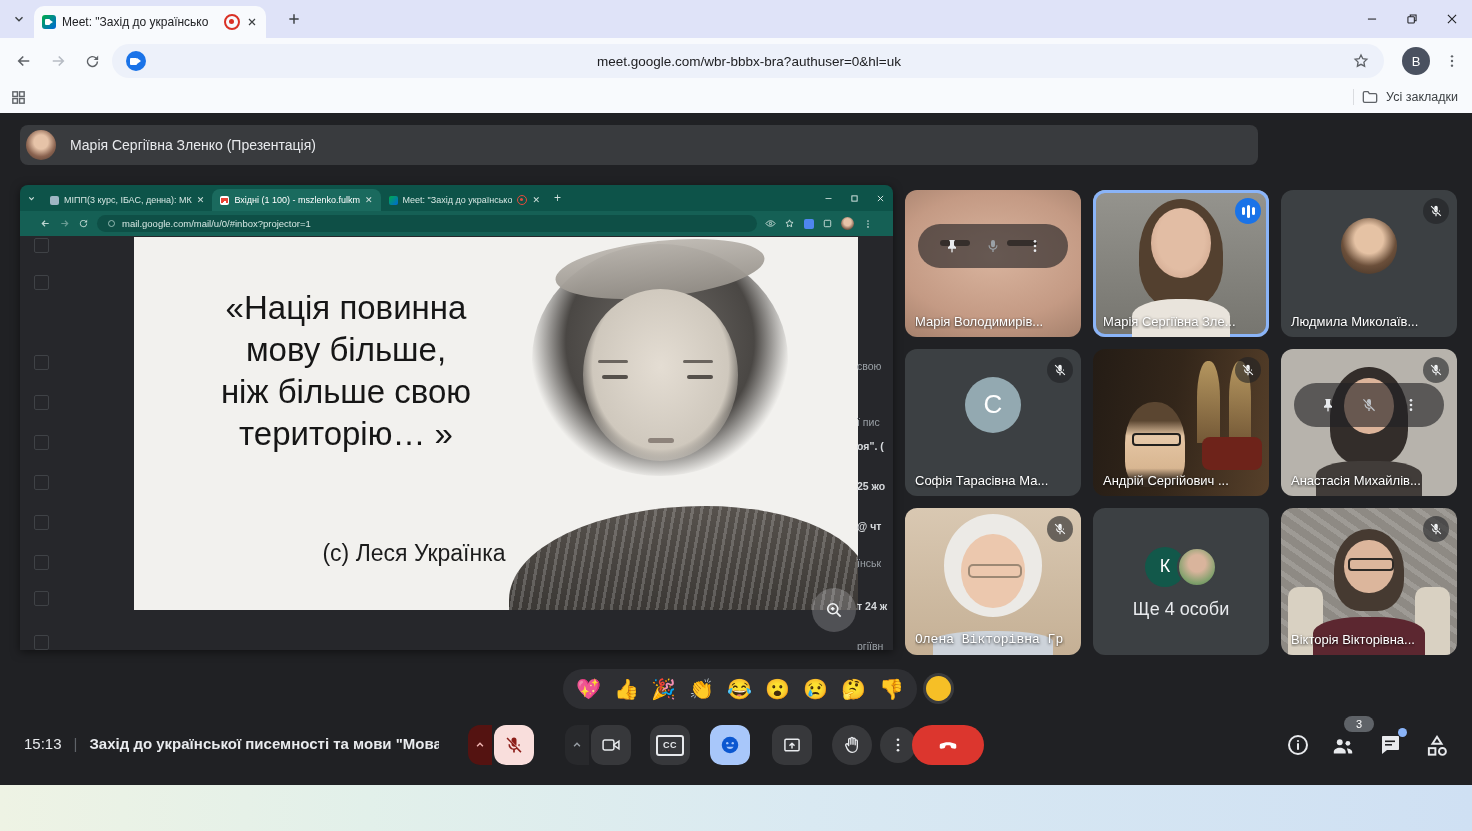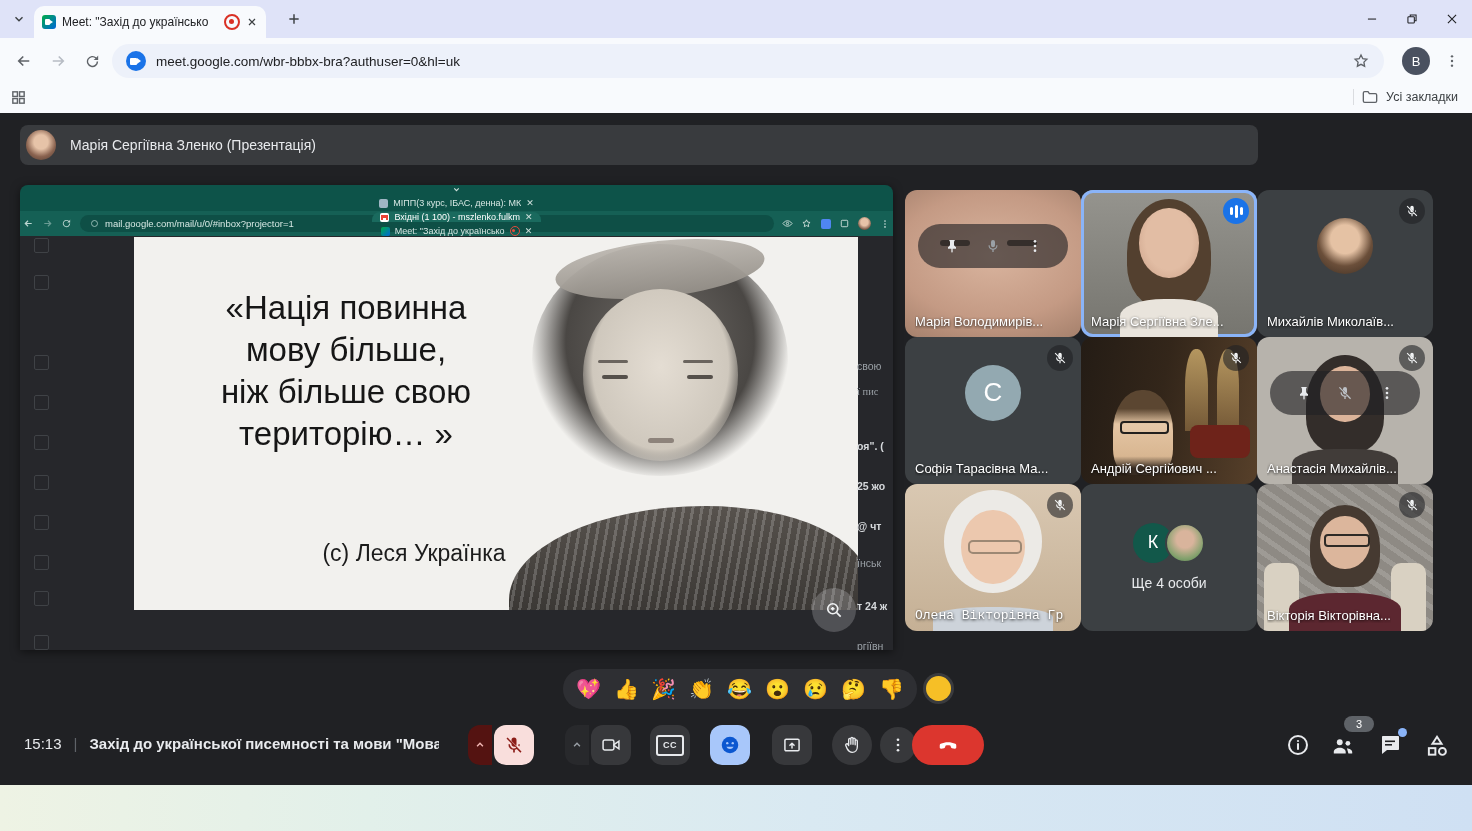--- a/index.html
+++ b/index.html
@@ -20,21 +20,21 @@
   .favicon::before{content:"";position:absolute;left:8px;top:4.5px;border:2.5px solid transparent;border-left:3.5px solid #fff;}
   .tabtitle{font-size:12px;color:#202124;white-space:nowrap;overflow:hidden;flex:1;}
   .recdot{width:12px;height:12px;border:2px solid #d93025;border-radius:50%;position:relative;flex:0 0 auto;}
   .recdot::after{content:"";position:absolute;left:2.5px;top:2.5px;width:5px;height:5px;background:#d93025;border-radius:50%;}
   .newtab{position:absolute;left:284px;top:9px;width:20px;height:20px;color:#3c4043;
     display:flex;align-items:center;justify-content:center;}
   .winctl{position:absolute;top:0;height:38px;width:40px;display:flex;align-items:center;justify-content:center;color:#202124;}
   .toolbar{position:absolute;left:0;top:38px;width:1472px;height:46px;background:#f8fafd;}
   .navbtn{position:absolute;top:11px;width:24px;height:24px;color:#5f6368;display:flex;align-items:center;justify-content:center;}
   .omnibox{position:absolute;left:112px;top:6px;width:1272px;height:34px;background:#edf1fa;border-radius:17px;
-    display:flex;align-items:center;padding:0 14px;box-sizing:border-box;gap:10px;}
+    display:flex;align-items:center;padding:0 14px;box-sizing:border-box;text-align:center;}
   .meetglobe{width:20px;height:20px;border-radius:50%;background:#1a73e8;position:relative;flex:0 0 auto;}
   .meetglobe::after{content:"";position:absolute;left:4px;top:6.5px;width:7px;height:7px;background:#fff;border-radius:1px;}
   .meetglobe::before{content:"";position:absolute;left:11px;top:7px;border:3px solid transparent;border-left:4.5px solid #fff;}
   .urltext{font-size:13.5px;color:#202124;flex:1;white-space:nowrap;overflow:hidden;}
   .avatarB{position:absolute;left:1402px;top:9px;width:28px;height:28px;border-radius:50%;background:#4a5160;
     color:#fff;font-size:13px;display:flex;align-items:center;justify-content:center;}
   .bookbar{position:absolute;left:0;top:84px;width:1472px;height:29px;background:#f8fafd;}
   .bookright{position:absolute;right:14px;top:5px;display:flex;align-items:center;gap:8px;color:#3c4043;font-size:12.5px;}
   .vsep{width:1px;height:16px;background:#dadce0;}
 
@@ -42,34 +42,34 @@
   .meet{position:absolute;left:0;top:113px;width:1472px;height:672px;background:#202124;}
   .banner{position:absolute;left:20px;top:12px;width:1238px;height:40px;background:#393b3e;border-radius:8px;
     display:flex;align-items:center;gap:14px;padding-left:6px;box-sizing:border-box;}
   .banner .bav{width:30px;height:30px;border-radius:50%;
     background:radial-gradient(circle at 50% 40%,#e6c3a8 30%,#8a6350 62%,#4c382e 100%);}
   .banner span{color:#e8eaed;font-size:14px;}
 
   
   .swin{position:absolute;left:20px;top:72px;width:873px;height:465px;border-radius:8px 8px 0 0;
     overflow:hidden;box-shadow:0 2px 10px rgba(0,0,0,.5);}
-  .stabs{position:relative;height:26px;background:#0d5349;display:flex;align-items:center;flex-direction:column;}
+  .stabs{position:relative;height:26px;background:#0d5349;display:flex;align-items:center;}
   .stab{display:flex;align-items:center;gap:5px;height:22px;margin-top:4px;padding:0 8px;max-width:168px;}
   .stab.active{background:#1a6a5e;border-radius:8px 8px 0 0;}
   .stab .sfav{width:9px;height:9px;border-radius:2px;background:#9fb6c4;flex:0 0 auto;}
   .stab .sfav.gm{background:#fff;position:relative;}
   .stab .sfav.gm::after{content:"";position:absolute;left:1px;top:2px;width:7px;height:5px;
     background:linear-gradient(135deg,#ea4335 50%,transparent 50%),linear-gradient(225deg,#ea4335 50%,transparent 50%);}
   .stab .stitle{font-size:9px;color:#d6e7e3;white-space:nowrap;overflow:hidden;}
   .stab .sx{color:#cfe0dc;font-size:9px;}
   .srec{width:8px;height:8px;border:1.5px solid #e54b3c;border-radius:50%;position:relative;flex:0 0 auto;}
   .srec::after{content:"";position:absolute;left:1.5px;top:1.5px;width:3px;height:3px;background:#e54b3c;border-radius:50%;}
   .swinctl{margin-left:auto;display:flex;color:#e6f0ee;}
   .swinctl div{width:26px;height:26px;display:flex;align-items:center;justify-content:center;}
-  .stools{height:25px;background:#156055;display:flex;align-items:center;padding:0 3px;gap:8px;}
+  .stools{height:25px;background:#156055;display:flex;align-items:center;padding:0 20px;gap:8px;}
   .snav{color:#bcd6d1;display:flex;align-items:center;}
   .surl{flex:1;height:17px;background:#0e4f46;border-radius:9px;display:flex;align-items:center;
     padding:0 10px;gap:6px;color:#d7e8e4;font-size:9.5px;white-space:nowrap;overflow:hidden;}
   .sico{width:11px;height:11px;color:#cfe0dc;display:flex;align-items:center;justify-content:center;}
   .sava{width:13px;height:13px;border-radius:50%;background:radial-gradient(circle at 50% 40%,#e6c3a8 35%,#7d5b49 70%,#443227 100%);}
   .scontent{position:relative;height:414px;background:#26272b;}
   .chk{position:absolute;left:14px;width:13px;height:13px;border:1.5px solid #3f4246;border-radius:2px;}
   .frag{position:absolute;width:36px;right:0;color:#9aa0a6;font-size:10.5px;white-space:nowrap;overflow:hidden;}
   .frag.b{color:#d6d9dc;font-weight:bold;}
   .slide{position:absolute;left:114px;top:1px;width:724px;height:373px;background:#f2f1ee;overflow:hidden;}
@@ -88,21 +88,21 @@
   .ph-mouth{position:absolute;left:46%;top:54%;width:26px;height:5px;border-radius:3px;background:#8d837b;}
   .ph-shoulder{position:absolute;left:10%;bottom:0;width:92%;height:28%;border-radius:55% 45% 0 0/90% 70% 0 0;
     background:linear-gradient(#57524d,#3b3835);}
   .ph-shoulder::after{content:"";position:absolute;inset:0;border-radius:inherit;
     background:repeating-linear-gradient(100deg,rgba(255,255,255,.18) 0 3px,transparent 3px 9px);}
   .zoombtn{position:absolute;left:792px;top:352px;width:44px;height:44px;border-radius:50%;
     background:rgba(232,234,237,.22);display:flex;align-items:center;justify-content:center;color:#f1f3f4;}
 
   
   .grid{position:absolute;left:905px;top:77px;width:552px;height:334px;display:grid;
-    grid-template-columns:repeat(3,176px);grid-template-rows:repeat(3,147px);}
+    grid-template-columns:repeat(3,176px);grid-template-rows:repeat(3,147px);gap:12px;}
   .tile{position:relative;border-radius:12px;overflow:hidden;background:#3c4043;}
   .tile.speaking{box-shadow:inset 0 0 0 3px #8ab4f8;}
   .plabel{position:absolute;left:10px;bottom:8px;color:#fff;font-size:13px;max-width:150px;
     white-space:nowrap;overflow:hidden;text-shadow:0 1px 3px rgba(0,0,0,.9);}
   .mute{position:absolute;top:8px;right:8px;width:26px;height:26px;border-radius:50%;
     background:rgba(32,33,36,.6);display:flex;align-items:center;justify-content:center;color:#f1f3f4;}
   .audioind{position:absolute;top:8px;right:8px;width:26px;height:26px;border-radius:50%;background:#1a73e8;
     display:flex;align-items:center;justify-content:center;gap:2px;}
   .audioind i{width:3px;background:#fff;border-radius:2px;}
   .hpill{position:absolute;left:50%;top:38%;transform:translate(-50%,-50%);width:150px;height:44px;
@@ -141,21 +141,21 @@
   .p9 .chairL,.p9 .chairR{position:absolute;bottom:0;width:20%;height:46%;border-radius:10px 10px 0 0;background:#d9d1c2;}
   .p9 .hair{position:absolute;left:30%;top:14%;width:40%;height:56%;border-radius:50% 50% 38% 38%;background:#463a31;}
   .p9 .face{position:absolute;left:36%;top:22%;width:28%;height:36%;border-radius:50%;background:#dcb69c;}
   .p9 .glass{position:absolute;left:38%;top:34%;width:24%;height:9px;border:2px solid #2e2a26;border-radius:4px;}
   .p9 .body{position:absolute;left:18%;bottom:0;width:64%;height:26%;border-radius:42% 42% 0 0;background:#5c2730;}
   .ovl-wrap{position:absolute;left:50%;top:40%;transform:translate(-50%,-50%);display:flex;}
   .ovl-k{width:40px;height:40px;border-radius:50%;background:#12584a;color:#fff;font-size:18px;
     display:flex;align-items:center;justify-content:center;}
   .ovl-p{width:40px;height:40px;border-radius:50%;margin-left:-8px;border:2px solid #3c4043;box-sizing:border-box;
     background:radial-gradient(circle at 50% 40%,#d9b49c 30%,#7fa06b 70%,#52704a 100%);}
-  .ovl-label{position:absolute;left:0;right:0;top:62%;text-align:center;color:#e8eaed;font-size:14px;}
+  .ovl-label{position:absolute;left:0;right:0;top:62%;text-align:center;color:#e8eaed;font-size:18px;}
 
   
   .reactbar{position:absolute;left:563px;top:556px;width:354px;height:40px;border-radius:20px;background:#2e2f33;
     display:flex;align-items:center;justify-content:space-evenly;font-size:20px;}
   .reactbar span{cursor:default;}
   .tonesel{position:absolute;left:926px;top:563px;width:25px;height:25px;border-radius:50%;background:#f6bf26;
     box-shadow:0 0 0 3px #3a3b3e;}
   .ctlleft{position:absolute;left:24px;top:622px;display:flex;align-items:center;gap:12px;color:#e8eaed;font-size:15px;}
   .ctlleft .sep{color:#5f6368;}
   .ctlleft .mtitle{font-weight:bold;max-width:350px;white-space:nowrap;overflow:hidden;}
@@ -407,21 +407,21 @@
             <div class="ph-brow" style="left:33%;"></div>
             <div class="ph-brow" style="left:55%;"></div>
             <div class="ph-eye" style="left:34%;"></div>
             <div class="ph-eye" style="left:56%;"></div>
             <div class="ph-mouth"></div>
             <div class="ph-shoulder"></div>
           </div>
         </div>
 
         <div class="frag" style="top:124px;">свою</div>
-        <div class="frag" style="top:150px;font-family:Liberation Serif, serif;">ї пис</div>
+        <div class="frag" style="top:180px;">ї пис</div>
         <div class="frag b" style="top:204px;">оя". (</div>
         <div class="frag b" style="top:244px;">25 жо</div>
         <div class="frag b" style="top:284px;">@ чт</div>
         <div class="frag" style="top:321px;">їнськ</div>
         <div class="frag b" style="top:364px;">т 24 ж</div>
         <div class="frag" style="top:404px;">ргіївн</div>
 
         <div class="zoombtn">
           <svg width="20" height="20" viewBox="0 0 24 24" fill="none" stroke="currentColor" stroke-width="2">
               <circle cx="10.5" cy="10.5" r="6"></circle>
@@ -470,21 +470,21 @@
         <span class="plabel">Марія Сергіївна Зле...</span>
       </div>
 
       <div class="tile">
         <div class="lavatar p3c"></div>
         <div class="mute">
             <svg width="14" height="14" viewBox="0 0 24 24" fill="currentColor">
               <path d="M12 14a3 3 0 0 0 3-3V6a3 3 0 0 0-6 0v1.2l6 6zM19 11h-1.7c0 .6-.1 1.1-.3 1.6l1.3 1.3c.4-.9.7-1.9.7-2.9zM4.3 3L3 4.3l6 6V11a3 3 0 0 0 4.2 2.8l1.5 1.5A5 5 0 0 1 7 11H5.3a6.7 6.7 0 0 0 5.7 6.6V21h2v-3.4c.8-.1 1.6-.4 2.3-.8l4.4 4.4 1.3-1.3L4.3 3z"></path>
             </svg>
           </div>
-        <span class="plabel">Михайлів Миколаїв...</span>
+        <span class="plabel">Людмила Миколаїв...</span>
       </div>
 
       <div class="tile">
         <div class="lavatar p4c">С</div>
         <div class="mute">
             <svg width="14" height="14" viewBox="0 0 24 24" fill="currentColor">
               <path d="M12 14a3 3 0 0 0 3-3V6a3 3 0 0 0-6 0v1.2l6 6zM19 11h-1.7c0 .6-.1 1.1-.3 1.6l1.3 1.3c.4-.9.7-1.9.7-2.9zM4.3 3L3 4.3l6 6V11a3 3 0 0 0 4.2 2.8l1.5 1.5A5 5 0 0 1 7 11H5.3a6.7 6.7 0 0 0 5.7 6.6V21h2v-3.4c.8-.1 1.6-.4 2.3-.8l4.4 4.4 1.3-1.3L4.3 3z"></path>
             </svg>
           </div>
         <span class="plabel">Софія Тарасівна Ма...</span>

